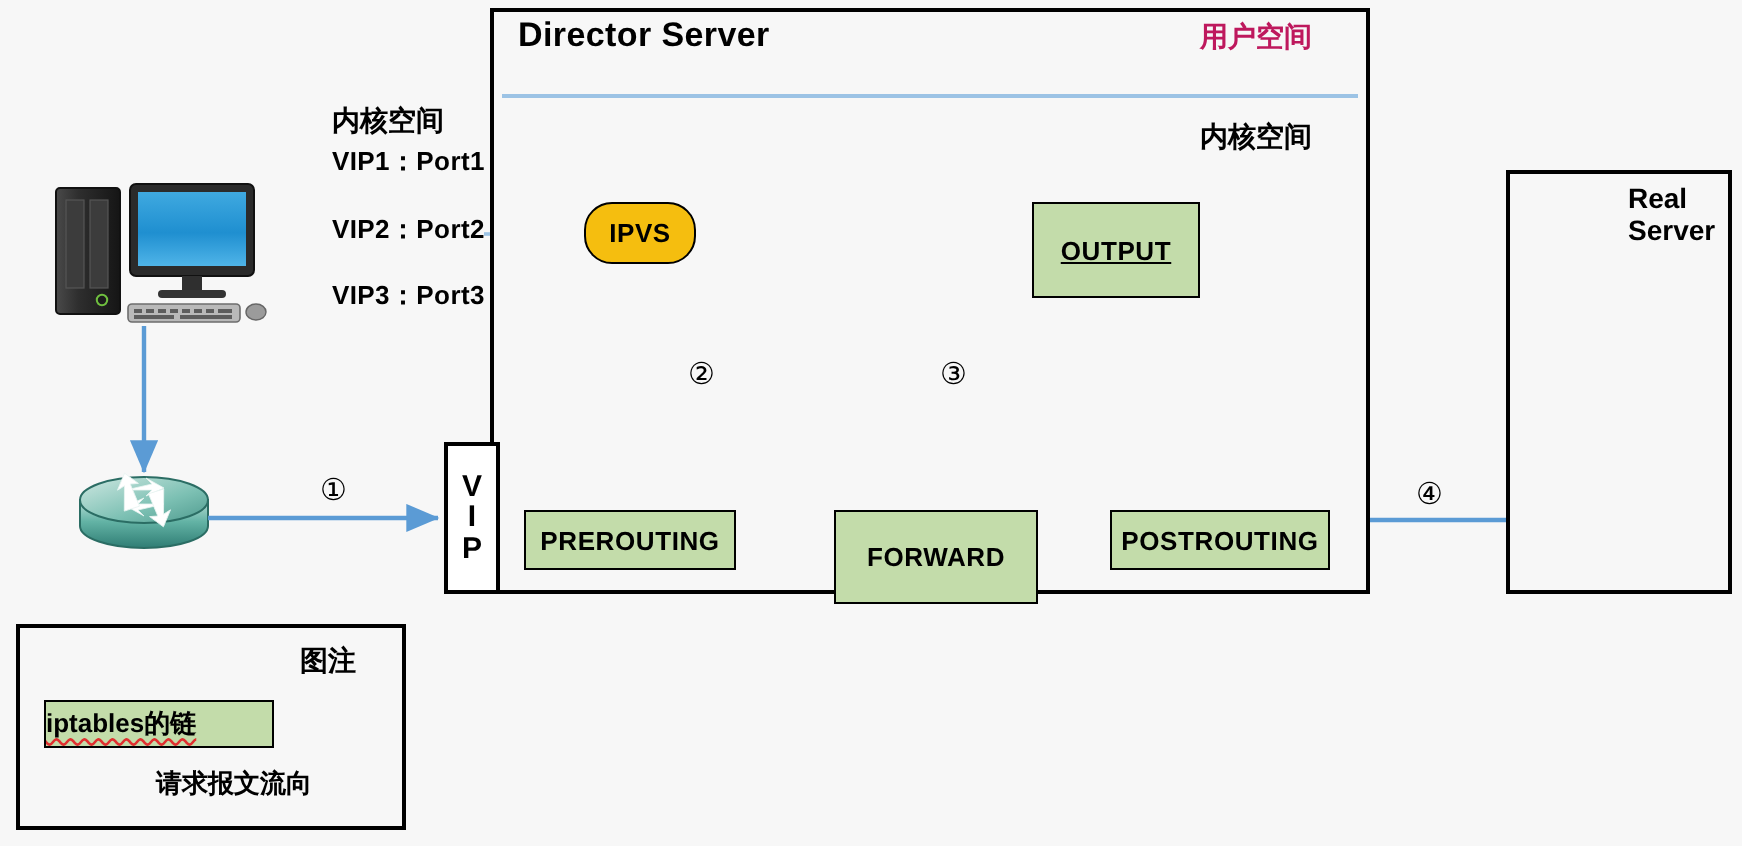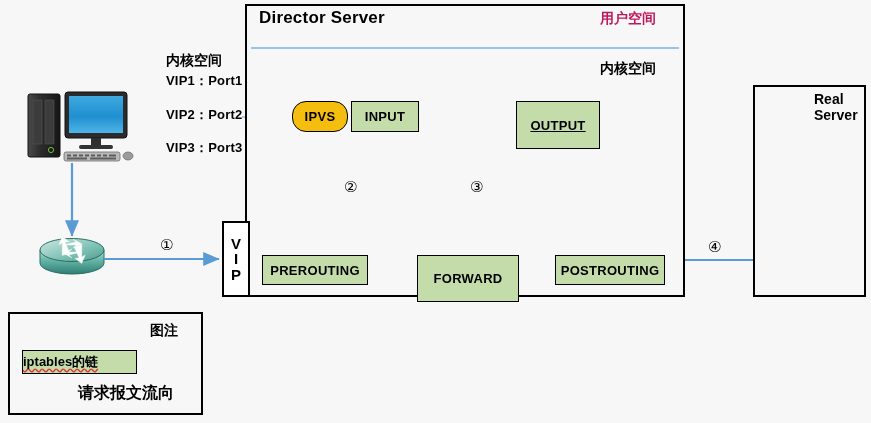--- a/index.html
+++ b/index.html
@@ -95,21 +95,21 @@
     left:22px;top:350px;width:115px;height:24px;
     border:1px solid #000;background:#c3dcaa;
     display:flex;align-items:center;justify-content:flex-start;
     box-sizing:border-box;
   }
   #legend-chain-text{
     font-size:13px;font-weight:bold;color:#000;
     text-decoration:underline wavy #e03030;
     text-underline-offset:2px;
   }
-  #legend-flow-text{left:78px;top:383px;font-size:16px;font-weight:bold;color:#000;}
+  #legend-flow-text{left:78px;top:383px;font-size:13px;font-weight:bold;color:#000;}
 
   
   .step-num{
     font-size:15px;color:#000;
     font-family:"DejaVu Sans",sans-serif;
   }
   #step-1{left:160px;top:236px;}
   #step-2{left:344px;top:178px;}
   #step-3{left:470px;top:178px;}
   #step-4{left:708px;top:238px;}
@@ -245,21 +245,20 @@
     </g>
   </svg>
 
   <div class="abs" id="director-frame"></div>
   <div class="abs" id="director-title">Director Server</div>
   <div class="abs" id="space-divider"></div>
   <div class="abs" id="user-space-label">用户空间</div>
   <div class="abs" id="kernel-space-label">内核空间</div>
 
   <div class="abs ipvs-box" id="box-ipvs">IPVS</div>
-  <div class="abs chain-box" id="box-input">INPUT</div>
   <div class="abs chain-box" id="box-output">OUTPUT</div>
   <div class="abs chain-box" id="box-prerouting">PREROUTING</div>
   <div class="abs chain-box" id="box-forward">FORWARD</div>
   <div class="abs chain-box" id="box-postrouting">POSTROUTING</div>
 
   <div class="abs" id="vip-box">
     <span>V</span>
     <span>I</span>
     <span>P</span>
   </div>

